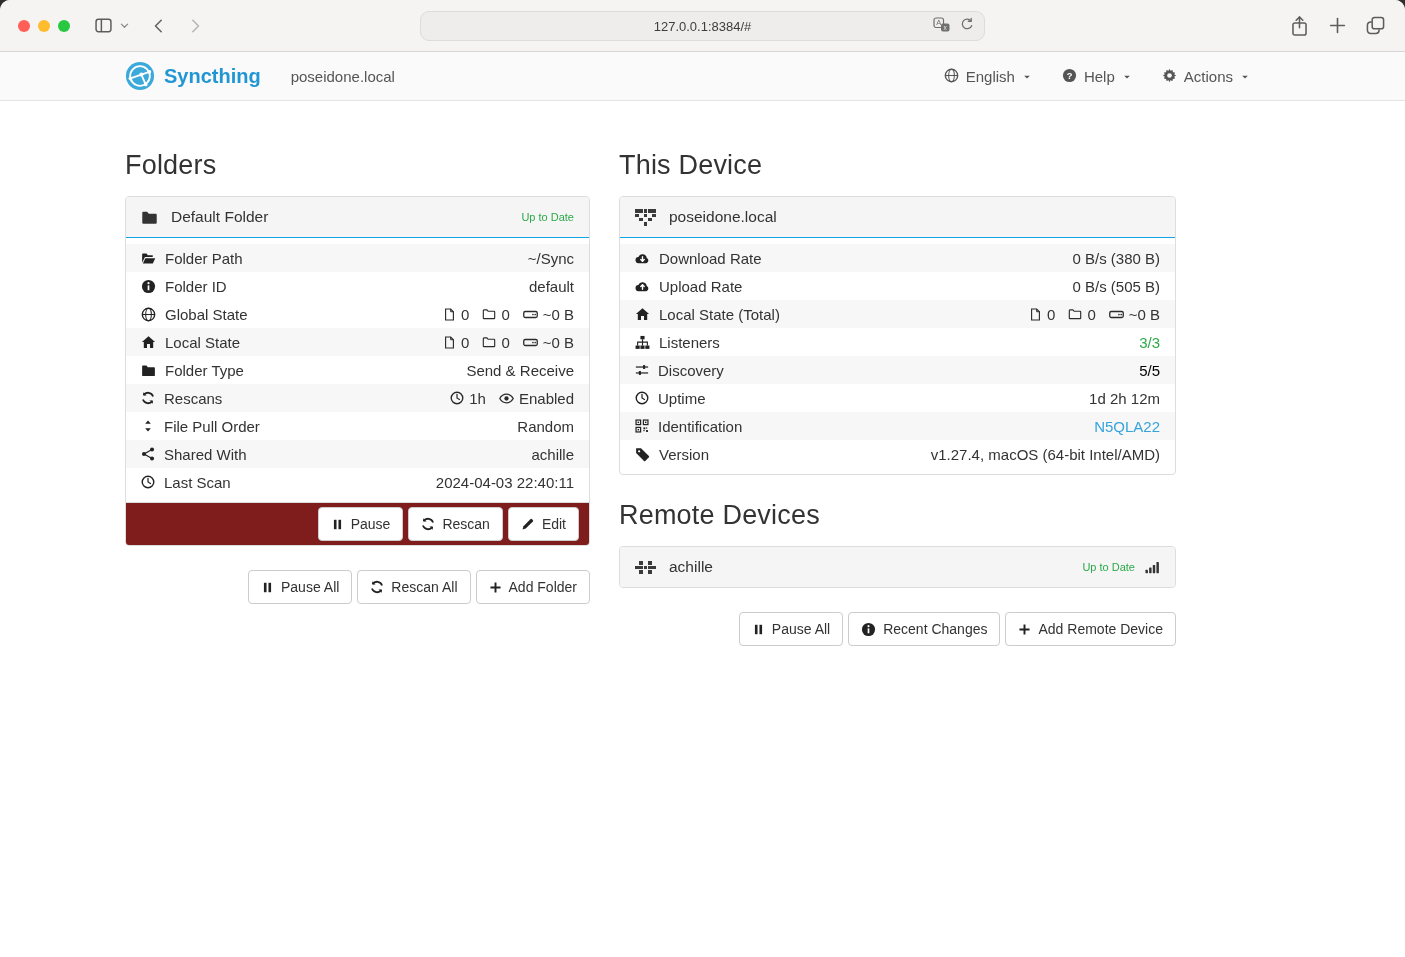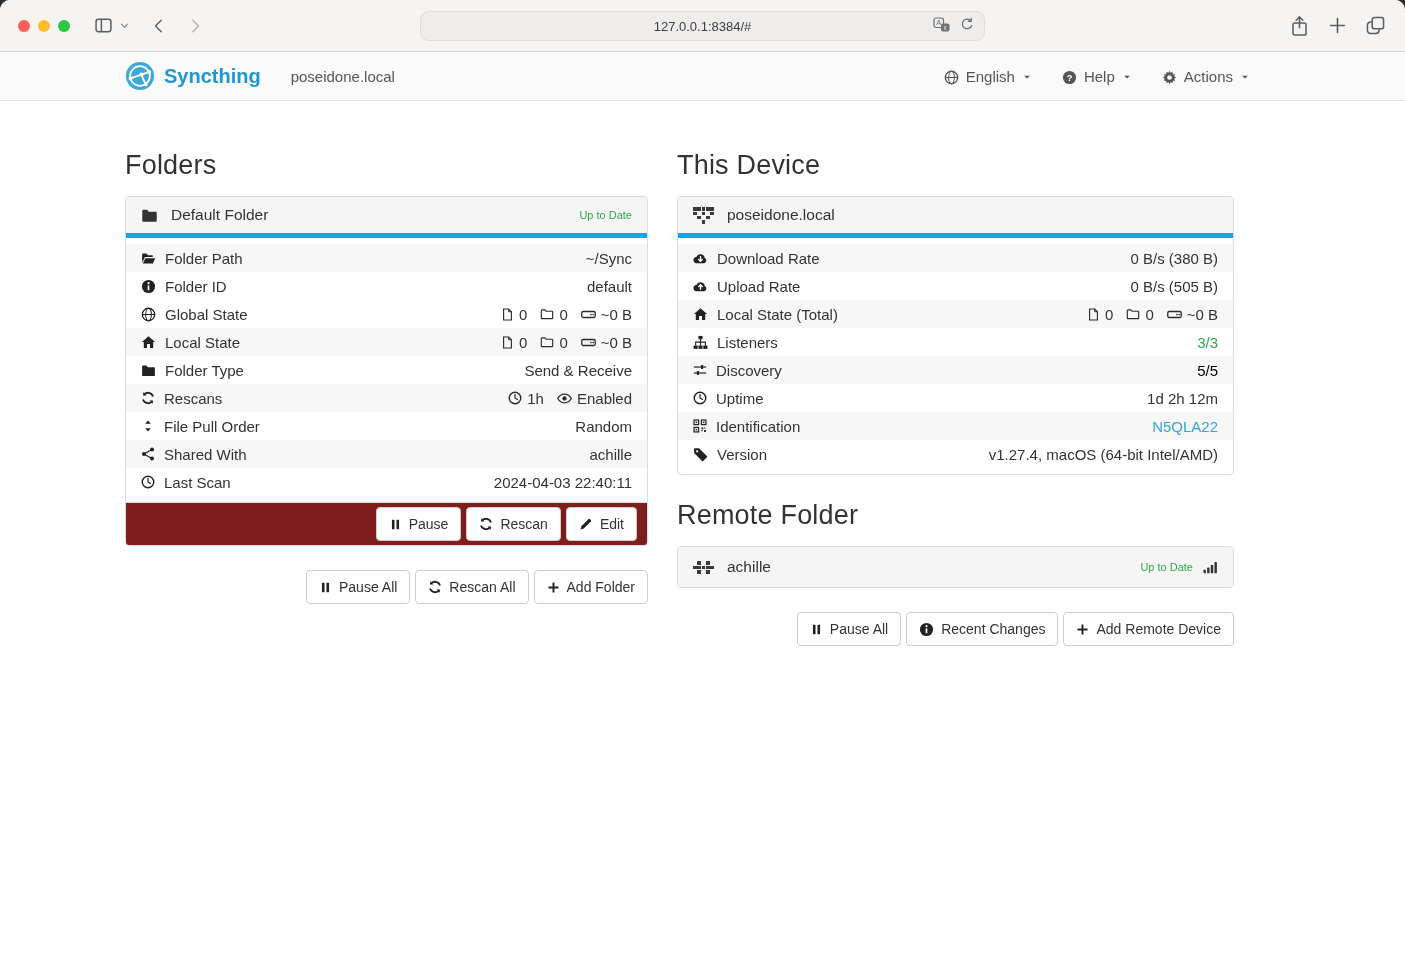--- a/index.html
+++ b/index.html
@@ -25,33 +25,33 @@
   .urlbar .url-icons { position:absolute; right:10px; top:0; height:100%; display:flex; align-items:center; gap:10px; color:#6f6f6f; }
   .chrome-right { position:absolute; right:20px; top:0; height:100%; display:flex; align-items:center; gap:20px; color:#565656; }
 
   
   .navbar { height:49px; background:#fafafa; border-bottom:1px solid #e4e4e4;
     display:flex; align-items:center; padding:0 155px 0 125px; }
   .brand { display:flex; align-items:center; cursor:pointer; }
   .brand-name { font-size:20px; font-weight:bold; color:#2196d4; margin-left:9px; }
   .nav-device { font-size:15px; color:#555; margin-left:30px; }
   .nav-right { margin-left:auto; display:flex; align-items:center; gap:30px; }
-  .nav-menu { display:flex; align-items:flex-end; gap:7px; font-size:15px; color:#555; cursor:pointer; }
+  .nav-menu { display:flex; align-items:flex-start; gap:7px; font-size:15px; color:#555; cursor:pointer; }
   .nav-menu .icon { color:#555; }
   .caret { color:#555; }
 
   
   .content { display:flex; padding:49px 0 0 125px; gap:29px; background:#fff; }
-  .col-left { width:523px; flex:none; }
+  .col-left { width:465px; flex:none; }
   .col-right { width:557px; flex:none; }
   h2.section { font-size:27px; font-weight:500; color:#333; margin:0 0 15px 0; letter-spacing:.2px; }
   h2.remote-h { margin-top:25px; }
 
   .panel { border:1px solid #ddd; border-radius:4px; background:#fff; }
-  .panel-heading { height:41px; background:#f5f5f5; border-bottom:5px solid #0ea5e9;
+  .panel-heading { height:41px; background:#f5f5f5; border-bottom:1px solid #0ea5e9;
     border-radius:3px 3px 0 0; display:flex; align-items:center; padding:0 15px;
     font-size:15.5px; color:#333; cursor:pointer; }
   .panel-heading .title { margin-left:13px; }
   .panel-heading .status { margin-left:auto; font-size:11px; }
   .panel-heading.only { border-bottom:none; border-radius:3px; height:40px; }
   .status-wrap { margin-left:auto; display:flex; align-items:center; gap:10px; }
 
   .rows { padding:6px 0; }
   .row { height:28px; display:flex; align-items:center; padding:0 15px; font-size:15px; color:#333; }
   .row.stripe { background:#f7f7f7; }
@@ -618,21 +618,21 @@
                   <path d="M1.2 2.2h5.2l8.4 8.4a1 1 0 0 1 0 1.4l-3.8 3.8a1 1 0 0 1-1.4 0L1.2 7.4z" transform="translate(0,-1)"></path>
                   <circle cx="4.4" cy="4.6" r="1.2" fill="#fff"></circle>
                 </svg>
               </span>
               <span class="row-label">Version</span>
               <span class="row-value">v1.27.4, macOS (64-bit Intel/AMD)</span>
             </div>
           </div>
       </div>
 
-      <h2 class="section remote-h">Remote Folder</h2>
+      <h2 class="section remote-h">Remote Devices</h2>
       <div class="panel">
         <div class="panel-heading only">
           <span class="icon" id="remote-device-identicon">
               <svg width="21" height="13" viewBox="0 0 19.3 11.3" fill="#3a3a3a" shape-rendering="crispEdges">
                 <rect x="4" y="0" width="3.3" height="3.3"></rect>
                 <rect x="12" y="0" width="3.3" height="3.3"></rect>
                 <rect x="0" y="4" width="3.3" height="3.3"></rect>
                 <rect x="4" y="4" width="3.3" height="3.3"></rect>
                 <rect x="8" y="4" width="3.3" height="3.3"></rect>
                 <rect x="12" y="4" width="3.3" height="3.3"></rect>

